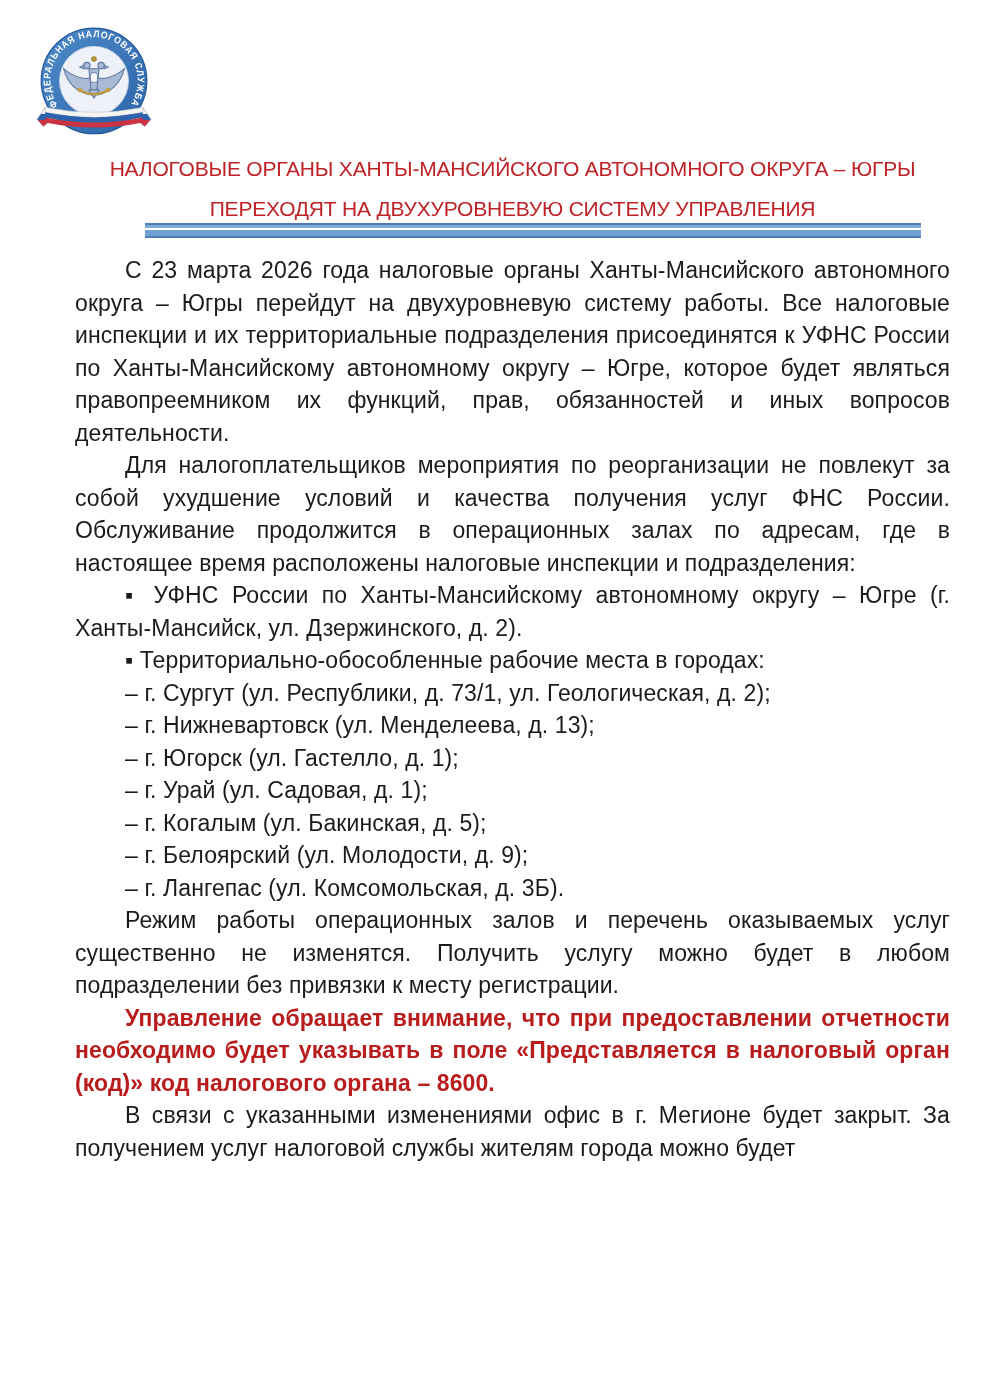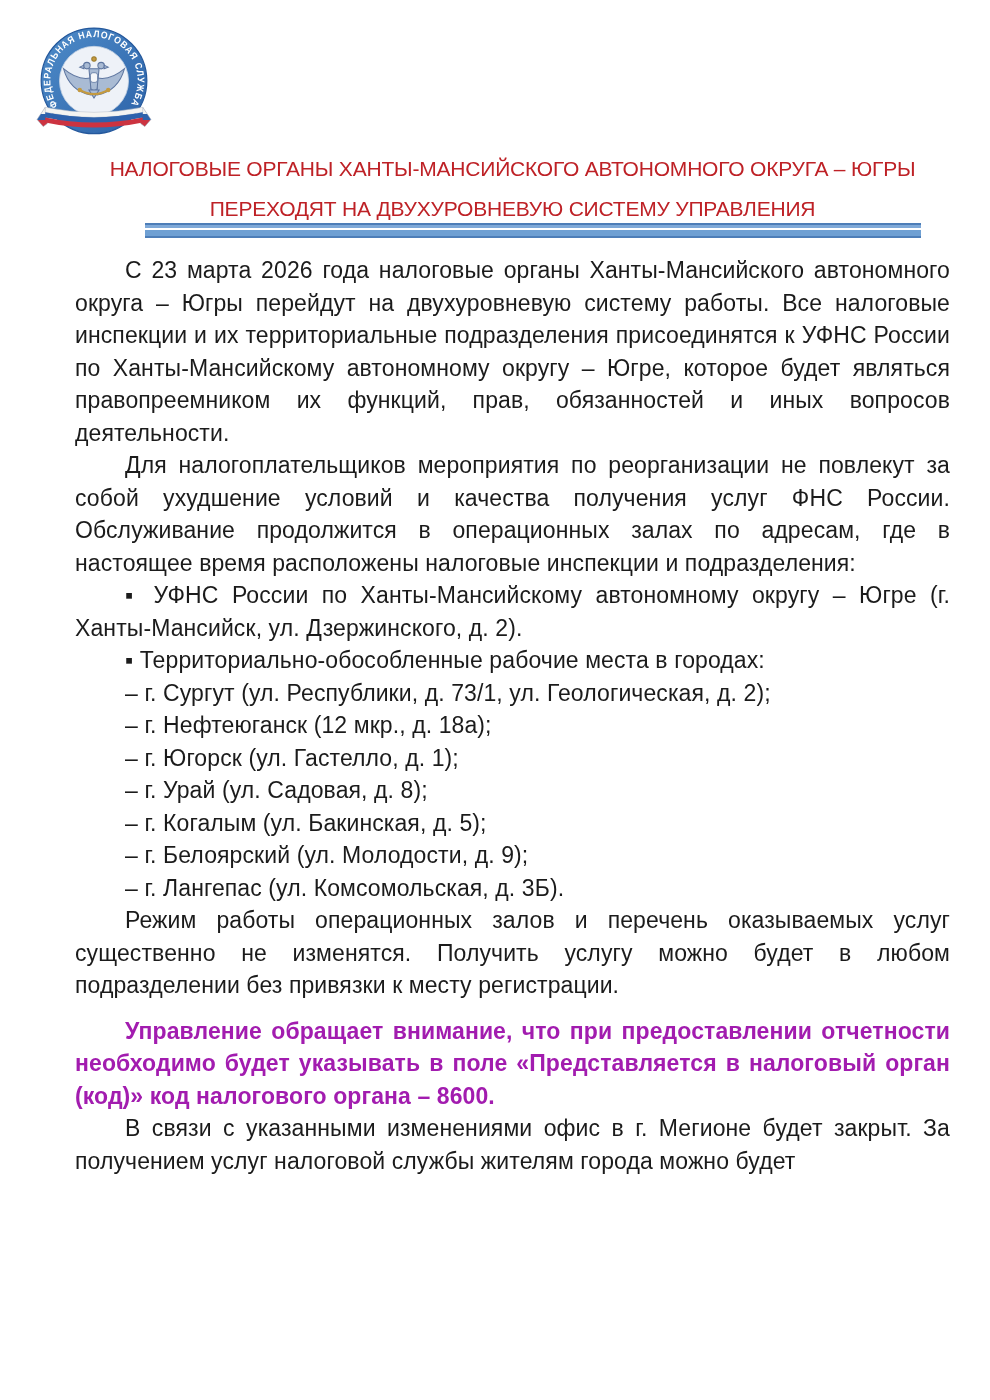--- a/index.html
+++ b/index.html
@@ -73,21 +73,21 @@
     width: 875px;
     font-size: 23px;
     line-height: 32.5px;
     letter-spacing: 0.1px;
     text-align: justify;
   }
   .body-text p {
     margin: 0;
     text-indent: 50px;
   }
-  .body-text p.bold { font-weight: 700; color: #a21caf; margin-top: 13px; }
+  .body-text p.bold { font-weight: 700; color: #b91c1c; }
 </style>
 </head>
 <body>
 
 <div class="page">
 
   <div class="logo">
     <svg viewBox="0 0 120 126" width="122" height="128">
       <defs>
         <linearGradient id="ringGrad" x1="0" y1="0" x2="1" y2="1">
@@ -148,23 +148,23 @@
   </div>
 
   <div class="divider"></div>
 
   <div class="body-text">
     <p>С 23 марта 2026 года налоговые органы Ханты-Мансийского автономного округа – Югры перейдут на двухуровневую систему работы. Все налоговые инспекции и их территориальные подразделения присоединятся к УФНС России по Ханты-Мансийскому автономному округу – Югре, которое будет являться правопреемником их функций, прав, обязанностей и иных вопросов деятельности.</p>
     <p>Для налогоплательщиков мероприятия по реорганизации не повлекут за собой ухудшение условий и качества получения услуг ФНС России. Обслуживание продолжится в операционных залах по адресам, где в настоящее время расположены налоговые инспекции и подразделения:</p>
     <p>▪ УФНС России по Ханты-Мансийскому автономному округу – Югре (г. Ханты-Мансийск, ул. Дзержинского, д. 2).</p>
     <p>▪ Территориально-обособленные рабочие места в городах:</p>
     <p>– г. Сургут (ул. Республики, д. 73/1, ул. Геологическая, д. 2);</p>
-    <p>– г. Нефтеюганск (12 мкр., д. 18а);</p>
+    <p>– г. Нижневартовск (ул. Менделеева, д. 13);</p>
     <p>– г. Югорск (ул. Гастелло, д. 1);</p>
-    <p>– г. Урай (ул. Садовая, д. 8);</p>
+    <p>– г. Урай (ул. Садовая, д. 1);</p>
     <p>– г. Когалым (ул. Бакинская, д. 5);</p>
     <p>– г. Белоярский (ул. Молодости, д. 9);</p>
     <p>– г. Лангепас (ул. Комсомольская, д. 3Б).</p>
     <p>Режим работы операционных залов и перечень оказываемых услуг существенно не изменятся. Получить услугу можно будет в любом подразделении без привязки к месту регистрации.</p>
     <p class="bold">Управление обращает внимание, что при предоставлении отчетности необходимо будет указывать в поле «Представляется в налоговый орган (код)» код налогового органа – 8600.</p>
     <p>В связи с указанными изменениями офис в г. Мегионе будет закрыт. За получением услуг налоговой службы жителям города можно будет</p>
   </div>
 
 </div>
 

